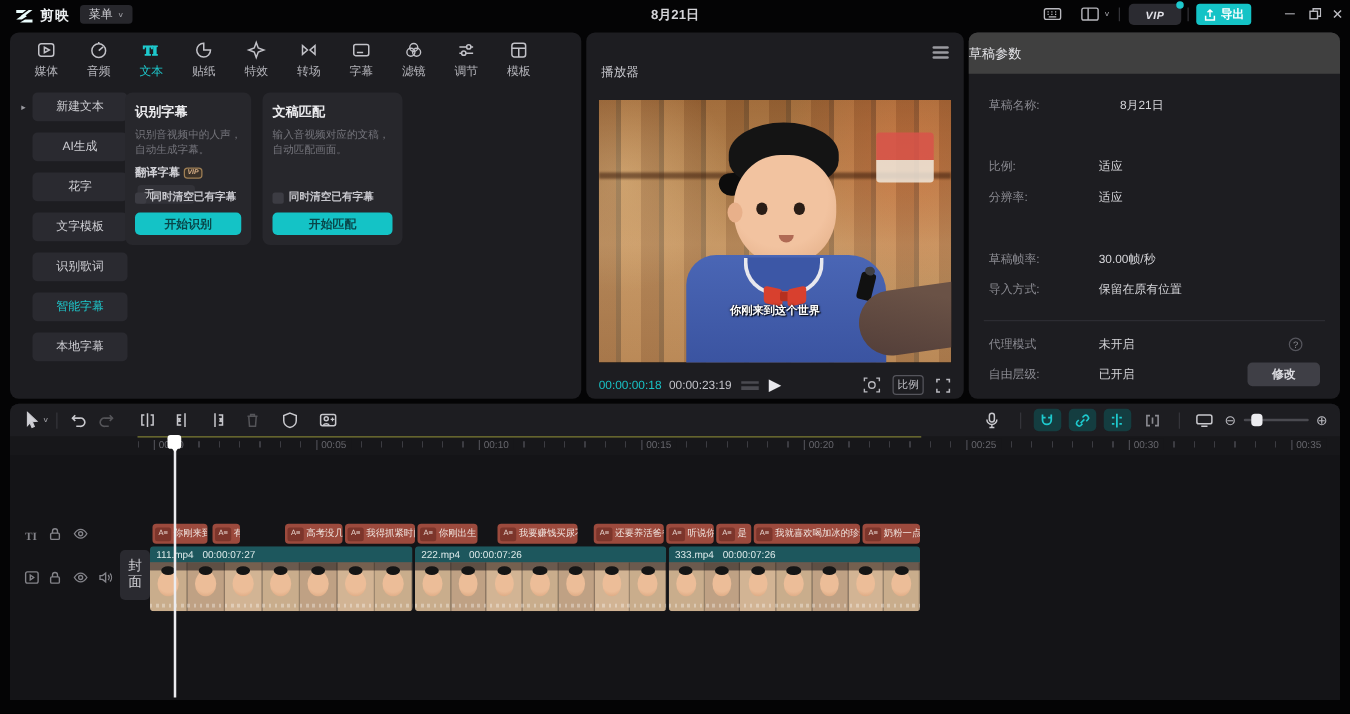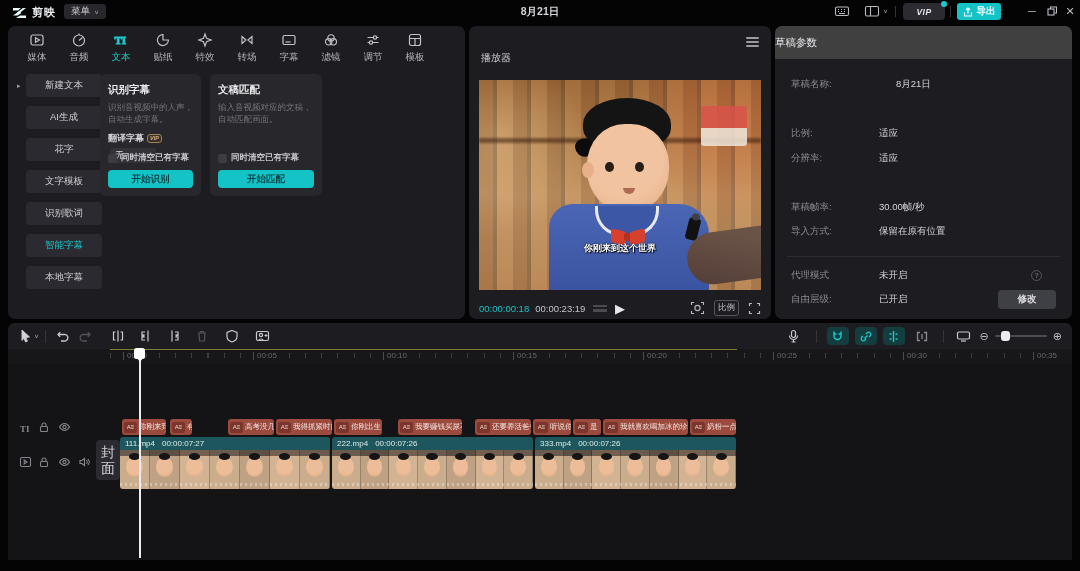--- a/index.html
+++ b/index.html
@@ -154,21 +154,21 @@
          background:linear-gradient(180deg,#6b5a4e 0 16%,#c9ad8c 16% 100%);}
   .thumb:before{content:"";position:absolute;left:22%;top:18%;width:56%;height:52%;border-radius:50%;
                 background:radial-gradient(circle at 50% 42%,#ecbd98 58%,#d6a27b 100%);}
   .thumb:after{content:"";position:absolute;left:30%;top:8%;width:40%;height:18%;border-radius:50%;background:#151515;}
   .thumb.v1{background:linear-gradient(180deg,#5e4f44 0 16%,#bfa184 16% 100%);}
   .thumb.v2{background:linear-gradient(180deg,#75604f 0 16%,#d2b494 16% 100%);}
   .vthumbs .sub{position:absolute;left:0;right:0;bottom:3px;height:3px;
                 background:repeating-linear-gradient(90deg,rgba(255,255,255,.55) 0 2px,transparent 2px 5px);opacity:.6;}
   #cover-btn{position:absolute;left:88px;top:76px;width:24px;height:40px;background:#2a2a30;border-radius:4px;
              display:flex;align-items:center;justify-content:center;text-align:center;
-             font-size:14px;line-height:1.15;color:#d2d2d7;word-break:break-all;padding:2px;box-sizing:border-box;}
+             font-size:11px;line-height:1.15;color:#d2d2d7;word-break:break-all;padding:2px;box-sizing:border-box;}
   
   #playhead-line{position:absolute;left:131px;top:26px;width:1.5px;height:209px;background:#ececf0;}
   #playhead-head{position:absolute;left:126px;top:25px;width:11px;height:11px;background:#fff;border-radius:2.5px;}
   #playhead-head:after{content:"";position:absolute;left:2.5px;top:10px;border-left:3px solid transparent;
                        border-right:3px solid transparent;border-top:4px solid #fff;}
 </style>
 </head>
 <body>
 
 <div id="app">

